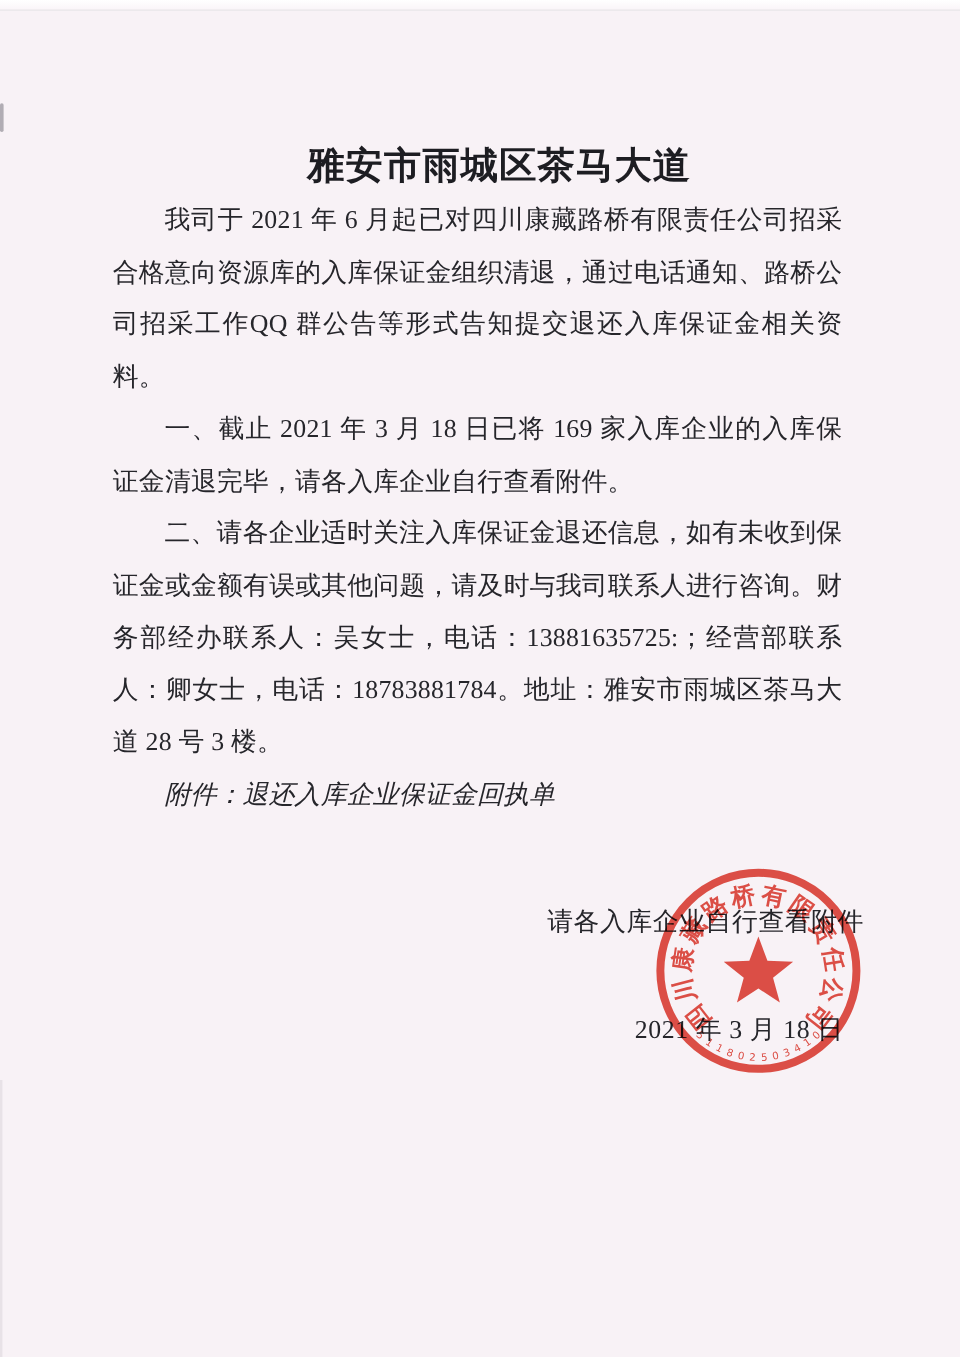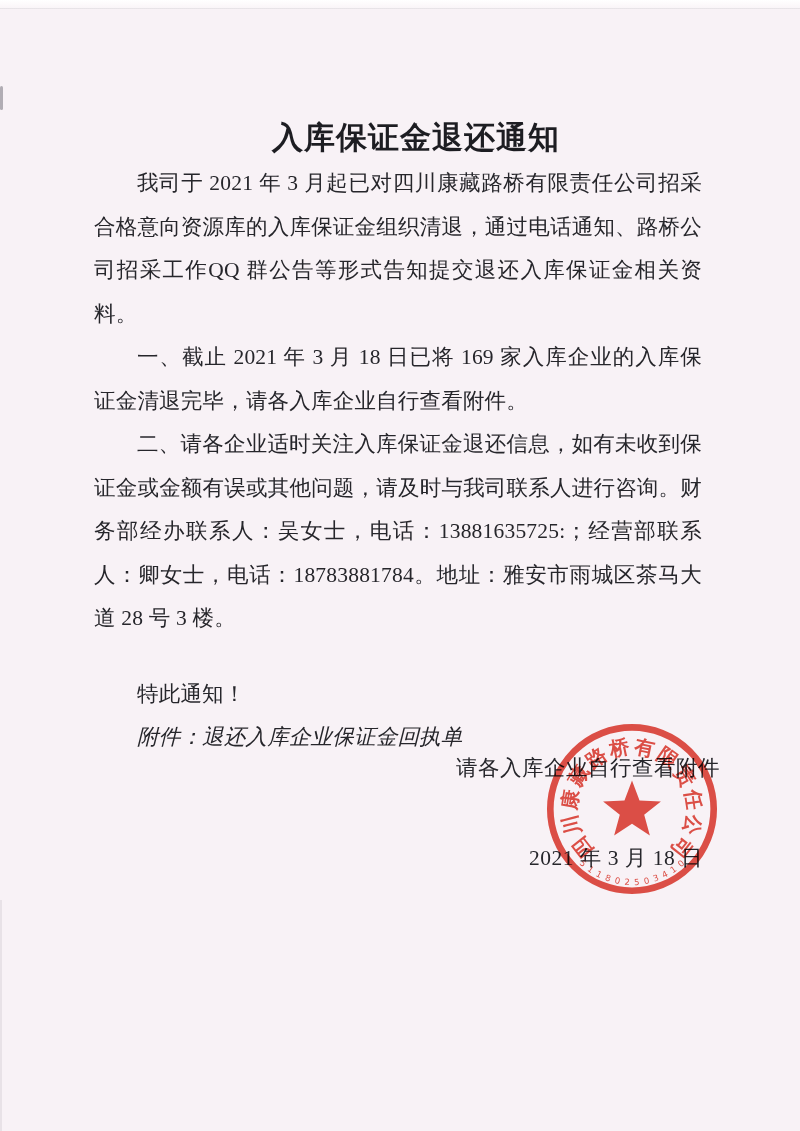--- a/index.html
+++ b/index.html
@@ -59,25 +59,24 @@
 </style>
 </head>
 <body>
 
 <div class="page">
 
   <div class="scan-streak"></div>
   <div class="scan-edge-bottom"></div>
 
   <div class="content">
-    <h1 class="title">入库保证金退还通知</h1>
-    <p class="indent">我司于 2021 年 3 月起已对四川康藏路桥有限责任公司招采合格意向资源库的入库保证金组织清退，通过电话通知、路桥公司招采工作QQ 群公告等形式告知提交退还入库保证金相关资料。</p>
+    <h1 class="title">雅安市雨城区茶马大道</h1>
+    <p class="indent">我司于 2021 年 6 月起已对四川康藏路桥有限责任公司招采合格意向资源库的入库保证金组织清退，通过电话通知、路桥公司招采工作QQ 群公告等形式告知提交退还入库保证金相关资料。</p>
     <p class="indent">一、截止 2021 年 3 月 18 日已将 169 家入库企业的入库保证金清退完毕，请各入库企业自行查看附件。</p>
     <p class="indent">二、请各企业适时关注入库保证金退还信息，如有未收到保证金或金额有误或其他问题，请及时与我司联系人进行咨询。财务部经办联系人：吴女士，电话：13881635725:；经营部联系人：卿女士，电话：18783881784。地址：雅安市雨城区茶马大道 28 号 3 楼。</p>
-    <p class="notice">特此通知！</p>
     <p class="attachment">附件：退还入库企业保证金回执单</p>
   </div>
 
   <div class="sig-company">请各入库企业自行查看附件</div>
   <div class="sig-date">2021 年 3 月 18 日</div>
 
   <div class="seal">
     <svg id="seal-svg" viewBox="0 0 200 200">
       <circle id="seal-ring" cx="100" cy="100" r="86" fill="none" stroke-width="7" stroke="#e0453a"></circle>
       <polygon id="seal-star" points="100,70 107.94,91.08 130.44,92.11 112.84,106.17 118.81,127.89 100,115.5 81.19,127.89 87.16,106.17 69.56,92.11 92.06,91.08" fill="#e0453a"></polygon>

